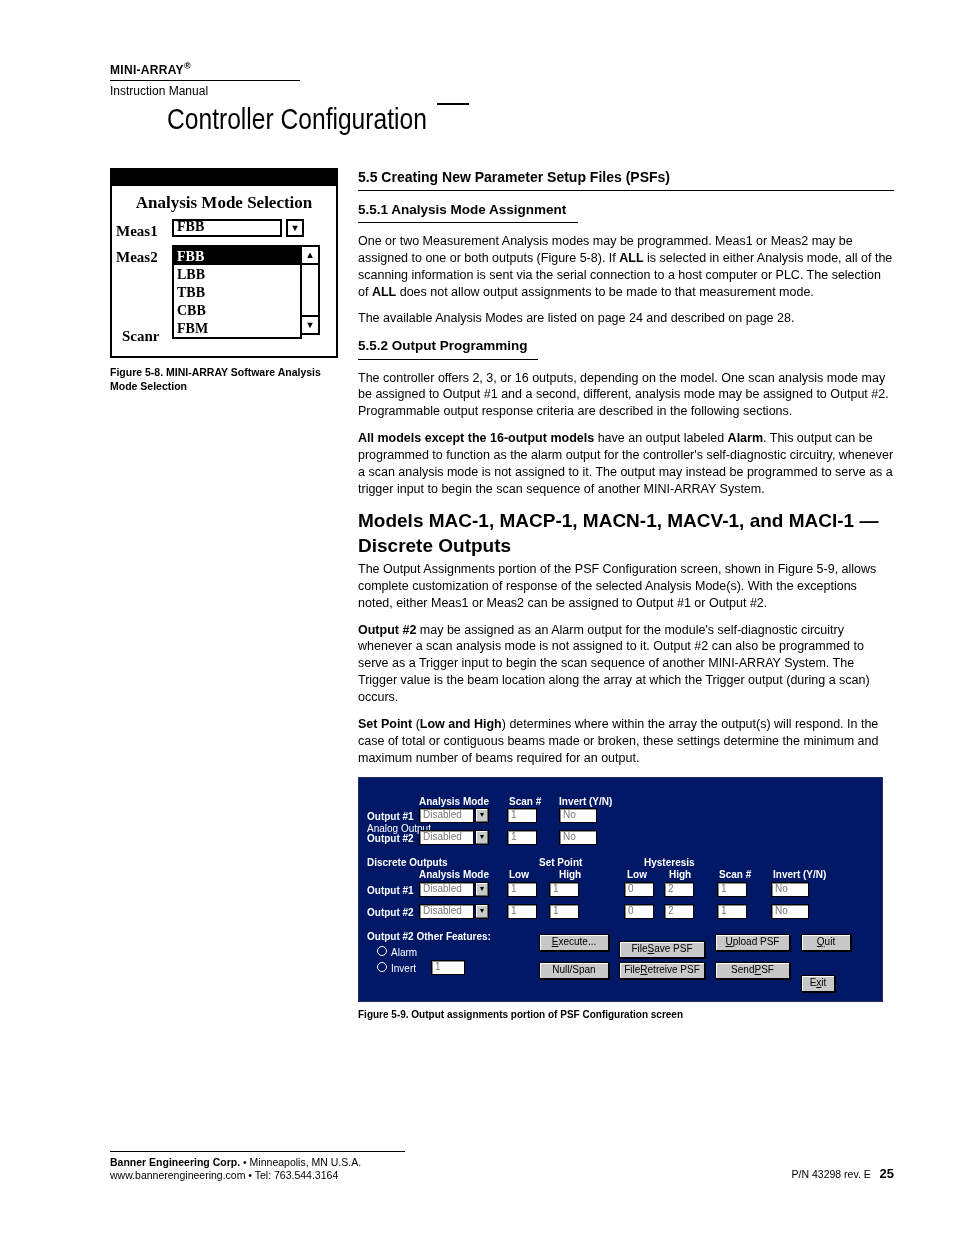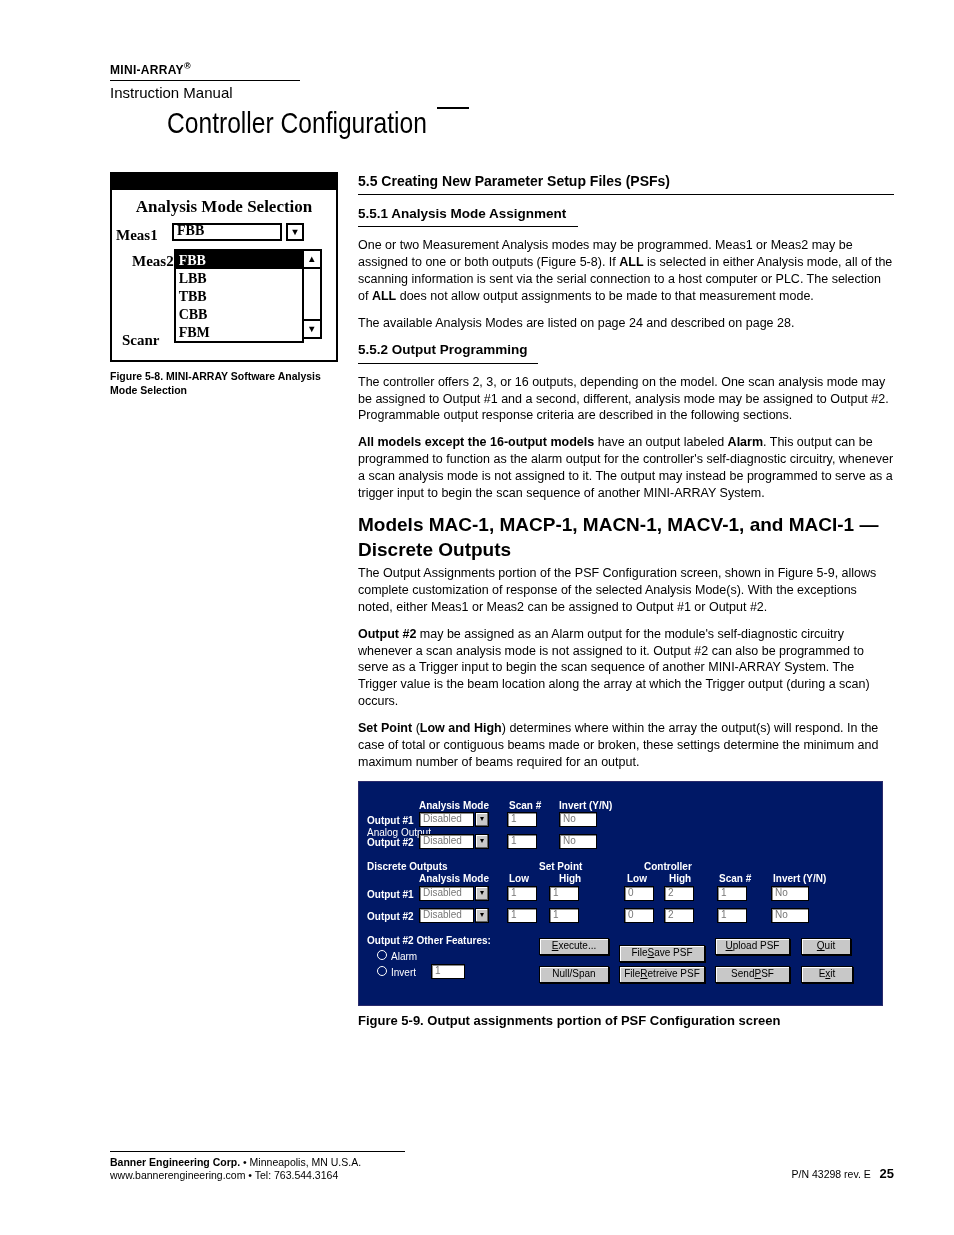--- a/index.html
+++ b/index.html
@@ -12,21 +12,21 @@
     position: relative;
     padding: 60px 60px 60px 110px;
     font-size: 13px;
     line-height: 1.35;
   }
   .top-header { display: flex; align-items: flex-start; justify-content: space-between; margin-bottom: 18px; flex-direction: column; }
   .hdr-left { }
   .hdr-product { font-size: 12px; font-weight: bold; letter-spacing: 0.3px; }
   .hdr-product sup { font-size: 9px; }
   .hdr-underline { border-top: 1px solid #000; width: 190px; margin: 2px 0 2px 0; }
-  .hdr-sub { font-size: 15px; }
+  .hdr-sub { font-size: 12px; }
   .hdr-right { display:flex; align-items:flex-start; gap:10px; }
   .hdr-title {
     font-family: "Arial Narrow", Arial, sans-serif;
     font-size: 30px;
     font-weight: 400;
     letter-spacing: 0px;
     font-stretch: condensed;
     transform: scaleX(0.82);
     transform-origin: right;
     white-space: nowrap;
@@ -41,21 +41,21 @@
   .fig8-titlebar { height:16px; background:#000; width:100%; border-bottom:2px solid #000;}
   .fig8-inner-title { text-align:center; font-weight:bold; font-size:17px; padding:6px 0 4px 0; }
   .fig8-row { display:flex; align-items:flex-start; padding: 0 4px; font-size:15px; font-weight:bold;}
   .fig8-lbl { width:56px; padding-top:2px; }
   .fig8-field { border:2px solid #000; padding:0 3px; height:18px; display:flex; align-items:center; font-size:14px; }
   .fig8-meas1 .fig8-field { width:110px; }
   .fig8-btn { width:18px; height:18px; border:2px solid #000; margin-left:4px; display:flex; align-items:center; justify-content:center; font-size:10px; font-weight:bold; background:#fff;}
   .fig8-list { border:2px solid #000; border-top:none; width:130px; }
   .fig8-list-item { border-top:1px solid transparent; padding:0 3px; font-size:14px; font-weight:bold; height:18px; line-height:18px;}
   .fig8-highlight { background:#000; color:#fff; }
-  .fig8-meas2 { display:flex; padding: 0 20px; font-size:15px; font-weight:bold; margin-top:2px;}
+  .fig8-meas2 { display:flex; padding: 0 4px; font-size:15px; font-weight:bold; margin-top:2px;}
   .fig8-side-scroll { width:18px; border:2px solid #000; border-left:none; height:90px; position:relative;}
   .fig8-side-tick { position:absolute; left:0; right:0; height:18px; border-bottom:2px solid #000; display:flex; align-items:center; justify-content:center; font-size:10px;}
   .fig8-side-tick.bot { bottom:0; border-top:2px solid #000; border-bottom:none;}
   .fig8-scanr { position:absolute; left:10px; bottom:10px; font-size:15px; font-weight:bold;}
   .fig-caption { font-size:10.5px; font-weight:bold; margin-top:8px; line-height:1.3; }
 
   
   h2.sec { font-size:14px; font-weight:bold; border-bottom:1px solid #000; padding-bottom:3px; margin: 0 0 10px 0;}
   .para { font-size:12.5px; margin-bottom:10px; text-align:left; }
   .para b { font-weight:bold; }
@@ -66,21 +66,21 @@
   .fig9 { width: 525px; height:225px; background:#001866; border:1px solid #2b2b6b; position:relative; color:#fff; font-family: Arial, sans-serif; font-size:10px; margin-top:6px;}
   .fig9-title { position:absolute; top:4px; left:8px; font-weight:normal;margin-top:40px;}
   .fig9-col-h { position:absolute; font-weight:bold; font-size:10px;}
   .fig9-lbl { position:absolute; font-weight:bold; font-size:10px; color:#fff;}
   .fig9-field { position:absolute; background:#fff; color:#777; border:1px solid #000; height:15px; font-size:10px; padding:0 3px; display:flex; align-items:center; box-shadow: inset 1px 1px 0 #888;}
   .fig9-dd { position:absolute; width:14px; height:15px; background:#c8c8c8; border:1px solid #000; display:flex; align-items:center; justify-content:center; font-size:8px; color:#000; box-shadow: inset -1px -1px 0 #666, inset 1px 1px 0 #fff;}
   .fig9-btn { position:absolute; background:#c8c8c8; color:#000; border:1px solid #000; height:17px; font-size:10px; display:flex; align-items:center; justify-content:center; box-shadow: 1px 1px 0 #000, inset 1px 1px 0 #fff; font-weight:normal;}
   .fig9-btn .ul { text-decoration:underline; }
   .fig9-radio { position:absolute; width:10px; height:10px; border:1px solid #fff; border-radius:50%; background:#001866;}
   .fig9-rlbl { position:absolute; font-size:10px;}
-  .fig9-caption { font-size:13px; font-weight:bold; margin-top:6px; }
+  .fig9-caption { font-size:10px; font-weight:bold; margin-top:6px; }
 
   
   .footer { position:absolute; bottom:52px; left:110px; right:60px; }
   .footline { width:295px; border-top:1px solid #000; margin-bottom:4px;}
   .footrow { display:flex; justify-content:space-between; align-items:flex-end; font-size:10.5px;}
   .foot-left { line-height:1.3;}
   .foot-right { font-size:10.5px;}
   .foot-right .pg { font-size:13px; font-weight:bold; }
 </style>
 </head>
@@ -182,21 +182,21 @@
       <div class="fig9-field" style="top:30px; left:200px; width:38px;">No</div>
 
       <div class="fig9-lbl" style="top:54px; left:8px;">Output #2</div>
       <div class="fig9-field" style="top:52px; left:60px; width:55px;">Disabled</div>
       <div class="fig9-dd" style="top:52px; left:116px;">▾</div>
       <div class="fig9-field" style="top:52px; left:148px; width:30px;">1</div>
       <div class="fig9-field" style="top:52px; left:200px; width:38px;">No</div>
 
       <div class="fig9-lbl" style="top:78px; left:8px;">Discrete Outputs</div>
       <div class="fig9-col-h" style="top:78px; left:180px;">Set Point</div>
-      <div class="fig9-col-h" style="top:78px; left:285px;">Controller</div>
+      <div class="fig9-col-h" style="top:78px; left:285px;">Hysteresis</div>
 
       <div class="fig9-col-h" style="top:90px; left:60px;">Analysis Mode</div>
       <div class="fig9-col-h" style="top:90px; left:150px;">Low</div>
       <div class="fig9-col-h" style="top:90px; left:200px;">High</div>
       <div class="fig9-col-h" style="top:90px; left:268px;">Low</div>
       <div class="fig9-col-h" style="top:90px; left:310px;">High</div>
       <div class="fig9-col-h" style="top:90px; left:360px;">Scan #</div>
       <div class="fig9-col-h" style="top:90px; left:414px;">Invert (Y/N)</div>
 
       <div class="fig9-lbl" style="top:106px; left:8px;">Output #1</div>
@@ -230,21 +230,21 @@
           <span class="ul">E</span>
           <span title="Execute...">xecute...</span>
         </div>
       <div class="fig9-btn" style="top:163px; left:260px; width:86px;">File <span class="ul">S</span>ave PSF</div>
       <div class="fig9-btn" style="top:156px; left:356px; width:75px;"><span class="ul">U</span>pload PSF</div>
       <div class="fig9-btn" style="top:156px; left:442px; width:50px;"><span class="ul">Q</span>uit</div>
 
       <div class="fig9-btn" style="top:184px; left:180px; width:70px;">Null/Span</div>
       <div class="fig9-btn" style="top:184px; left:260px; width:86px;">File <span class="ul">R</span>etreive PSF</div>
       <div class="fig9-btn" style="top:184px; left:356px; width:75px;">Send <span class="ul">P</span>SF</div>
-      <div class="fig9-btn" style="top:184px; left:442px; width:52px;">E<span class="ul">x</span>it</div>
+      <div class="fig9-btn" style="top:197px; left:442px; width:34px;">E<span class="ul">x</span>it</div>
     </div>
     <div class="fig9-caption">Figure 5-9.  Output assignments portion of PSF Configuration screen</div>
   </div>
 </div>
 
 <div class="footer">
   <div class="footline"></div>
   <div class="footrow">
     <div class="foot-left">
       <div><b>Banner Engineering Corp.</b><span> • Minneapolis, MN U.S.A.</span></div>

